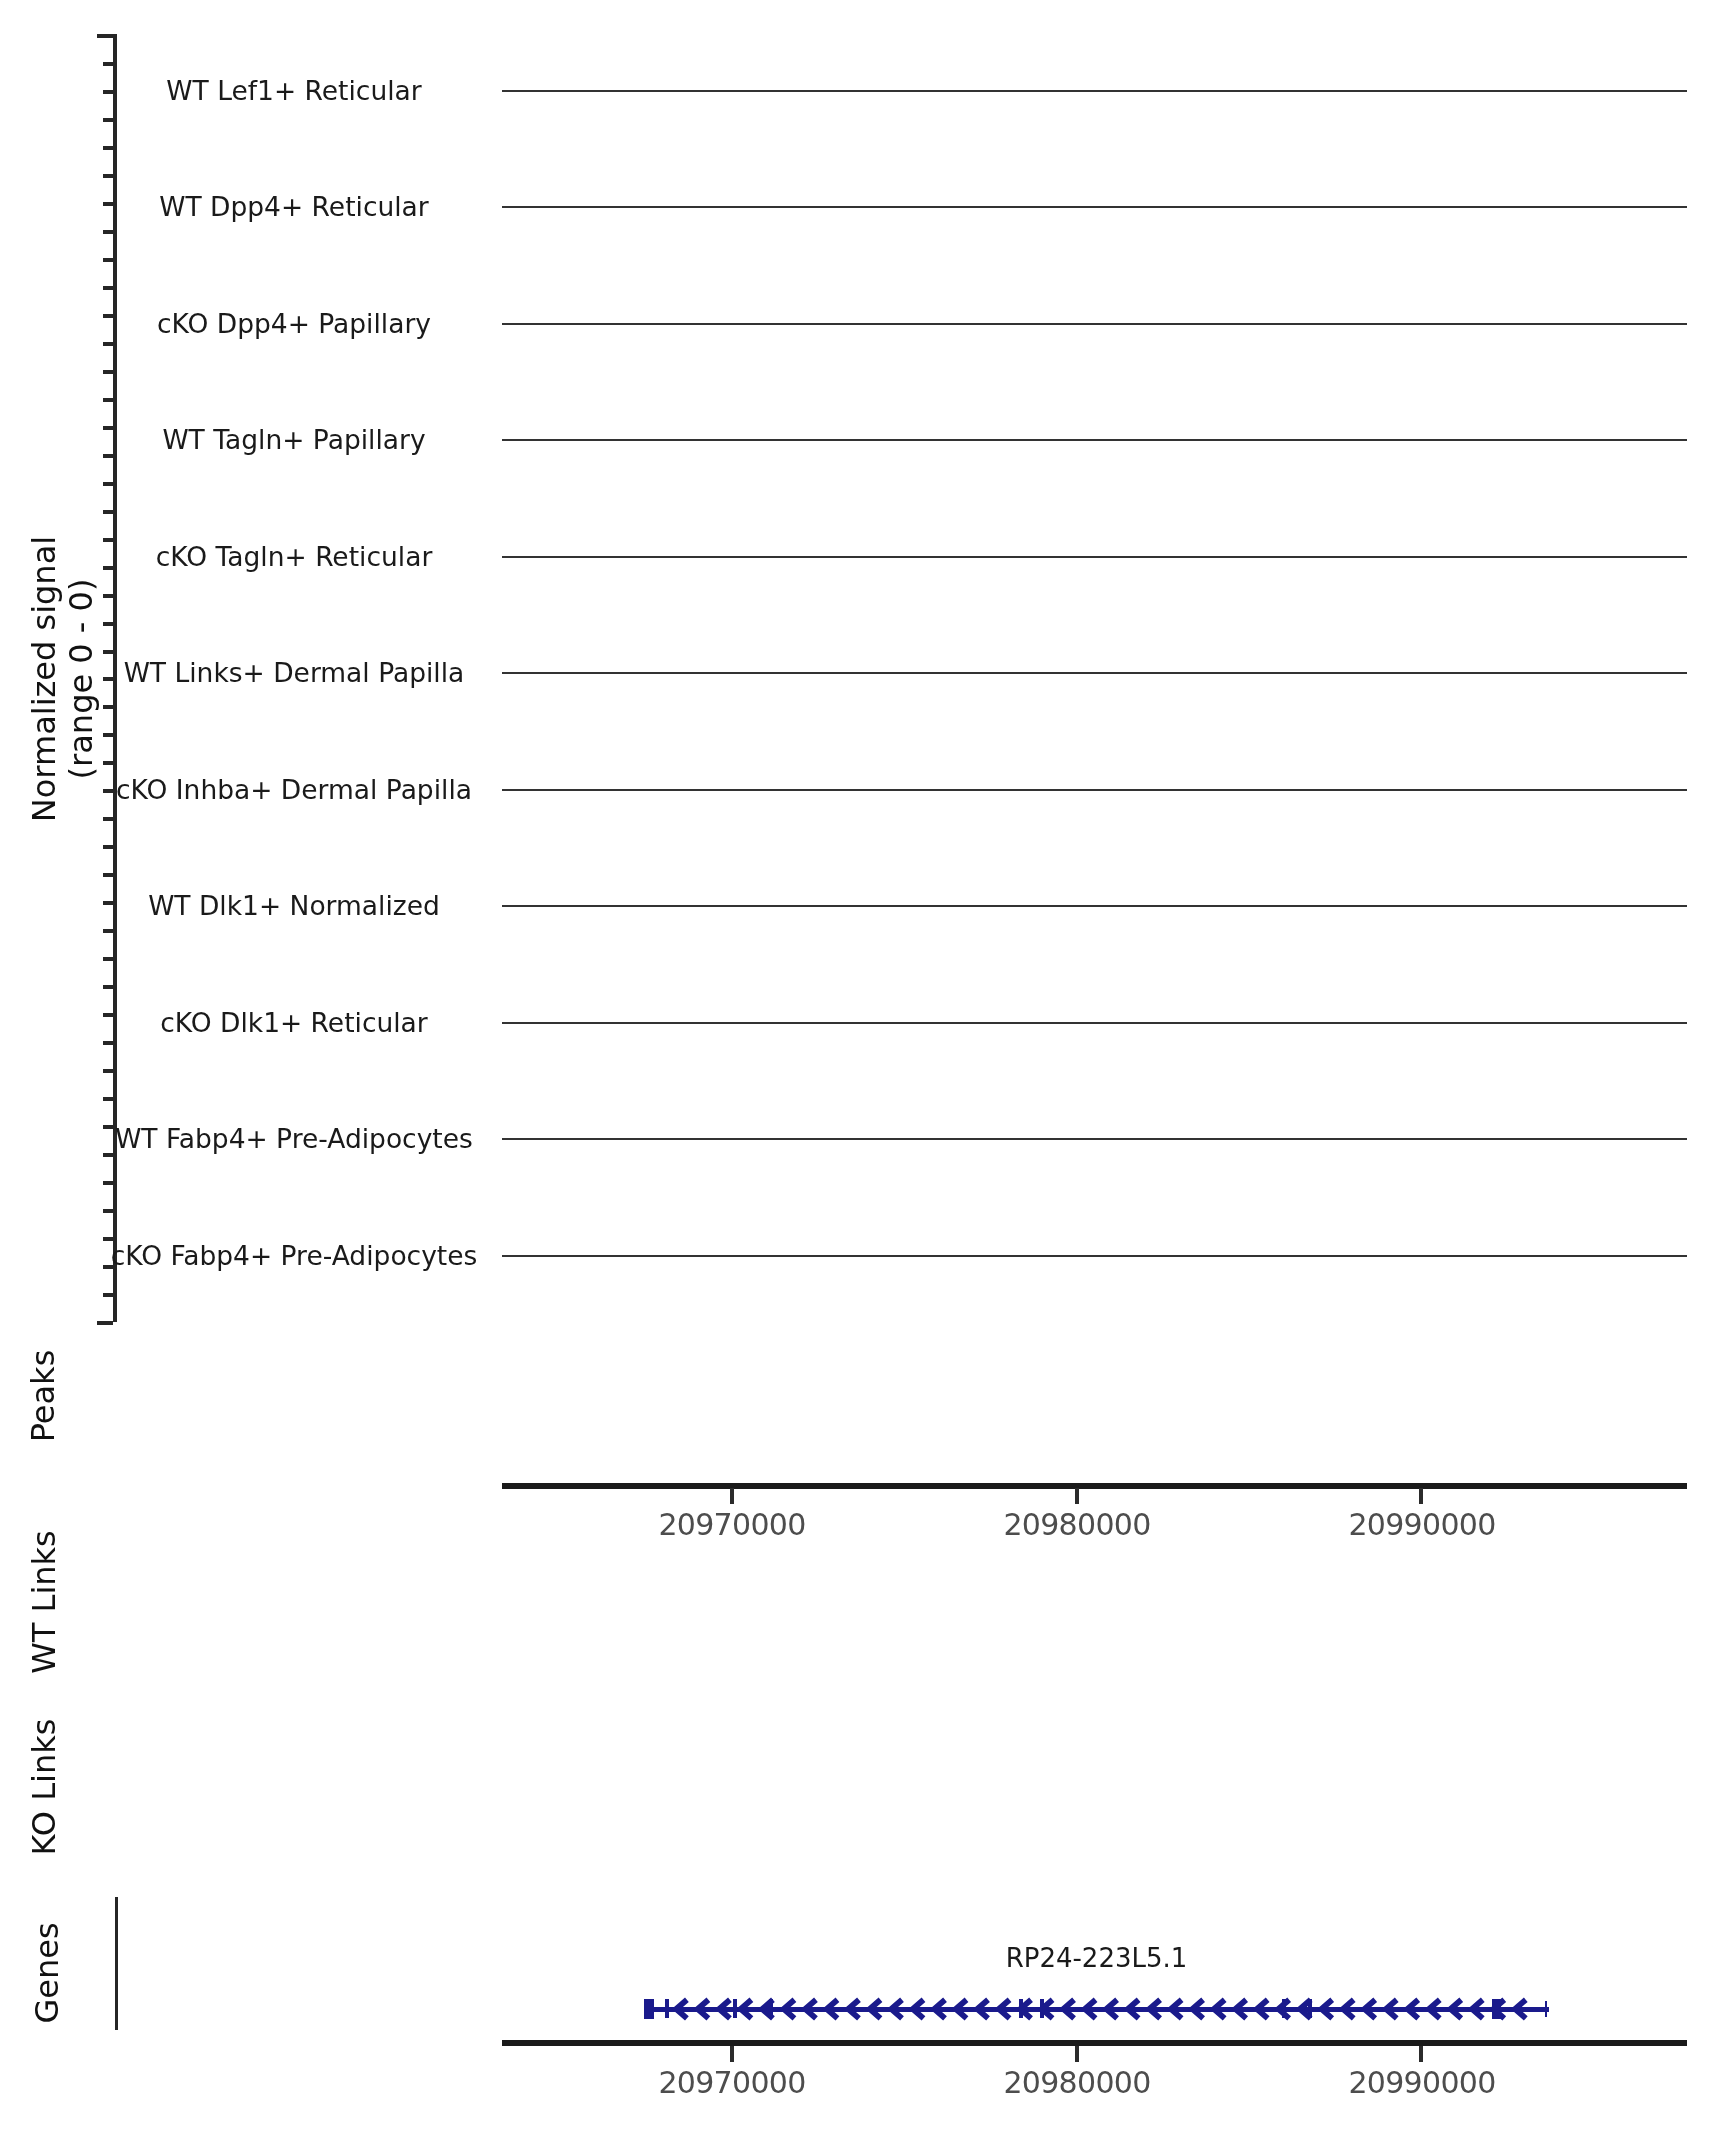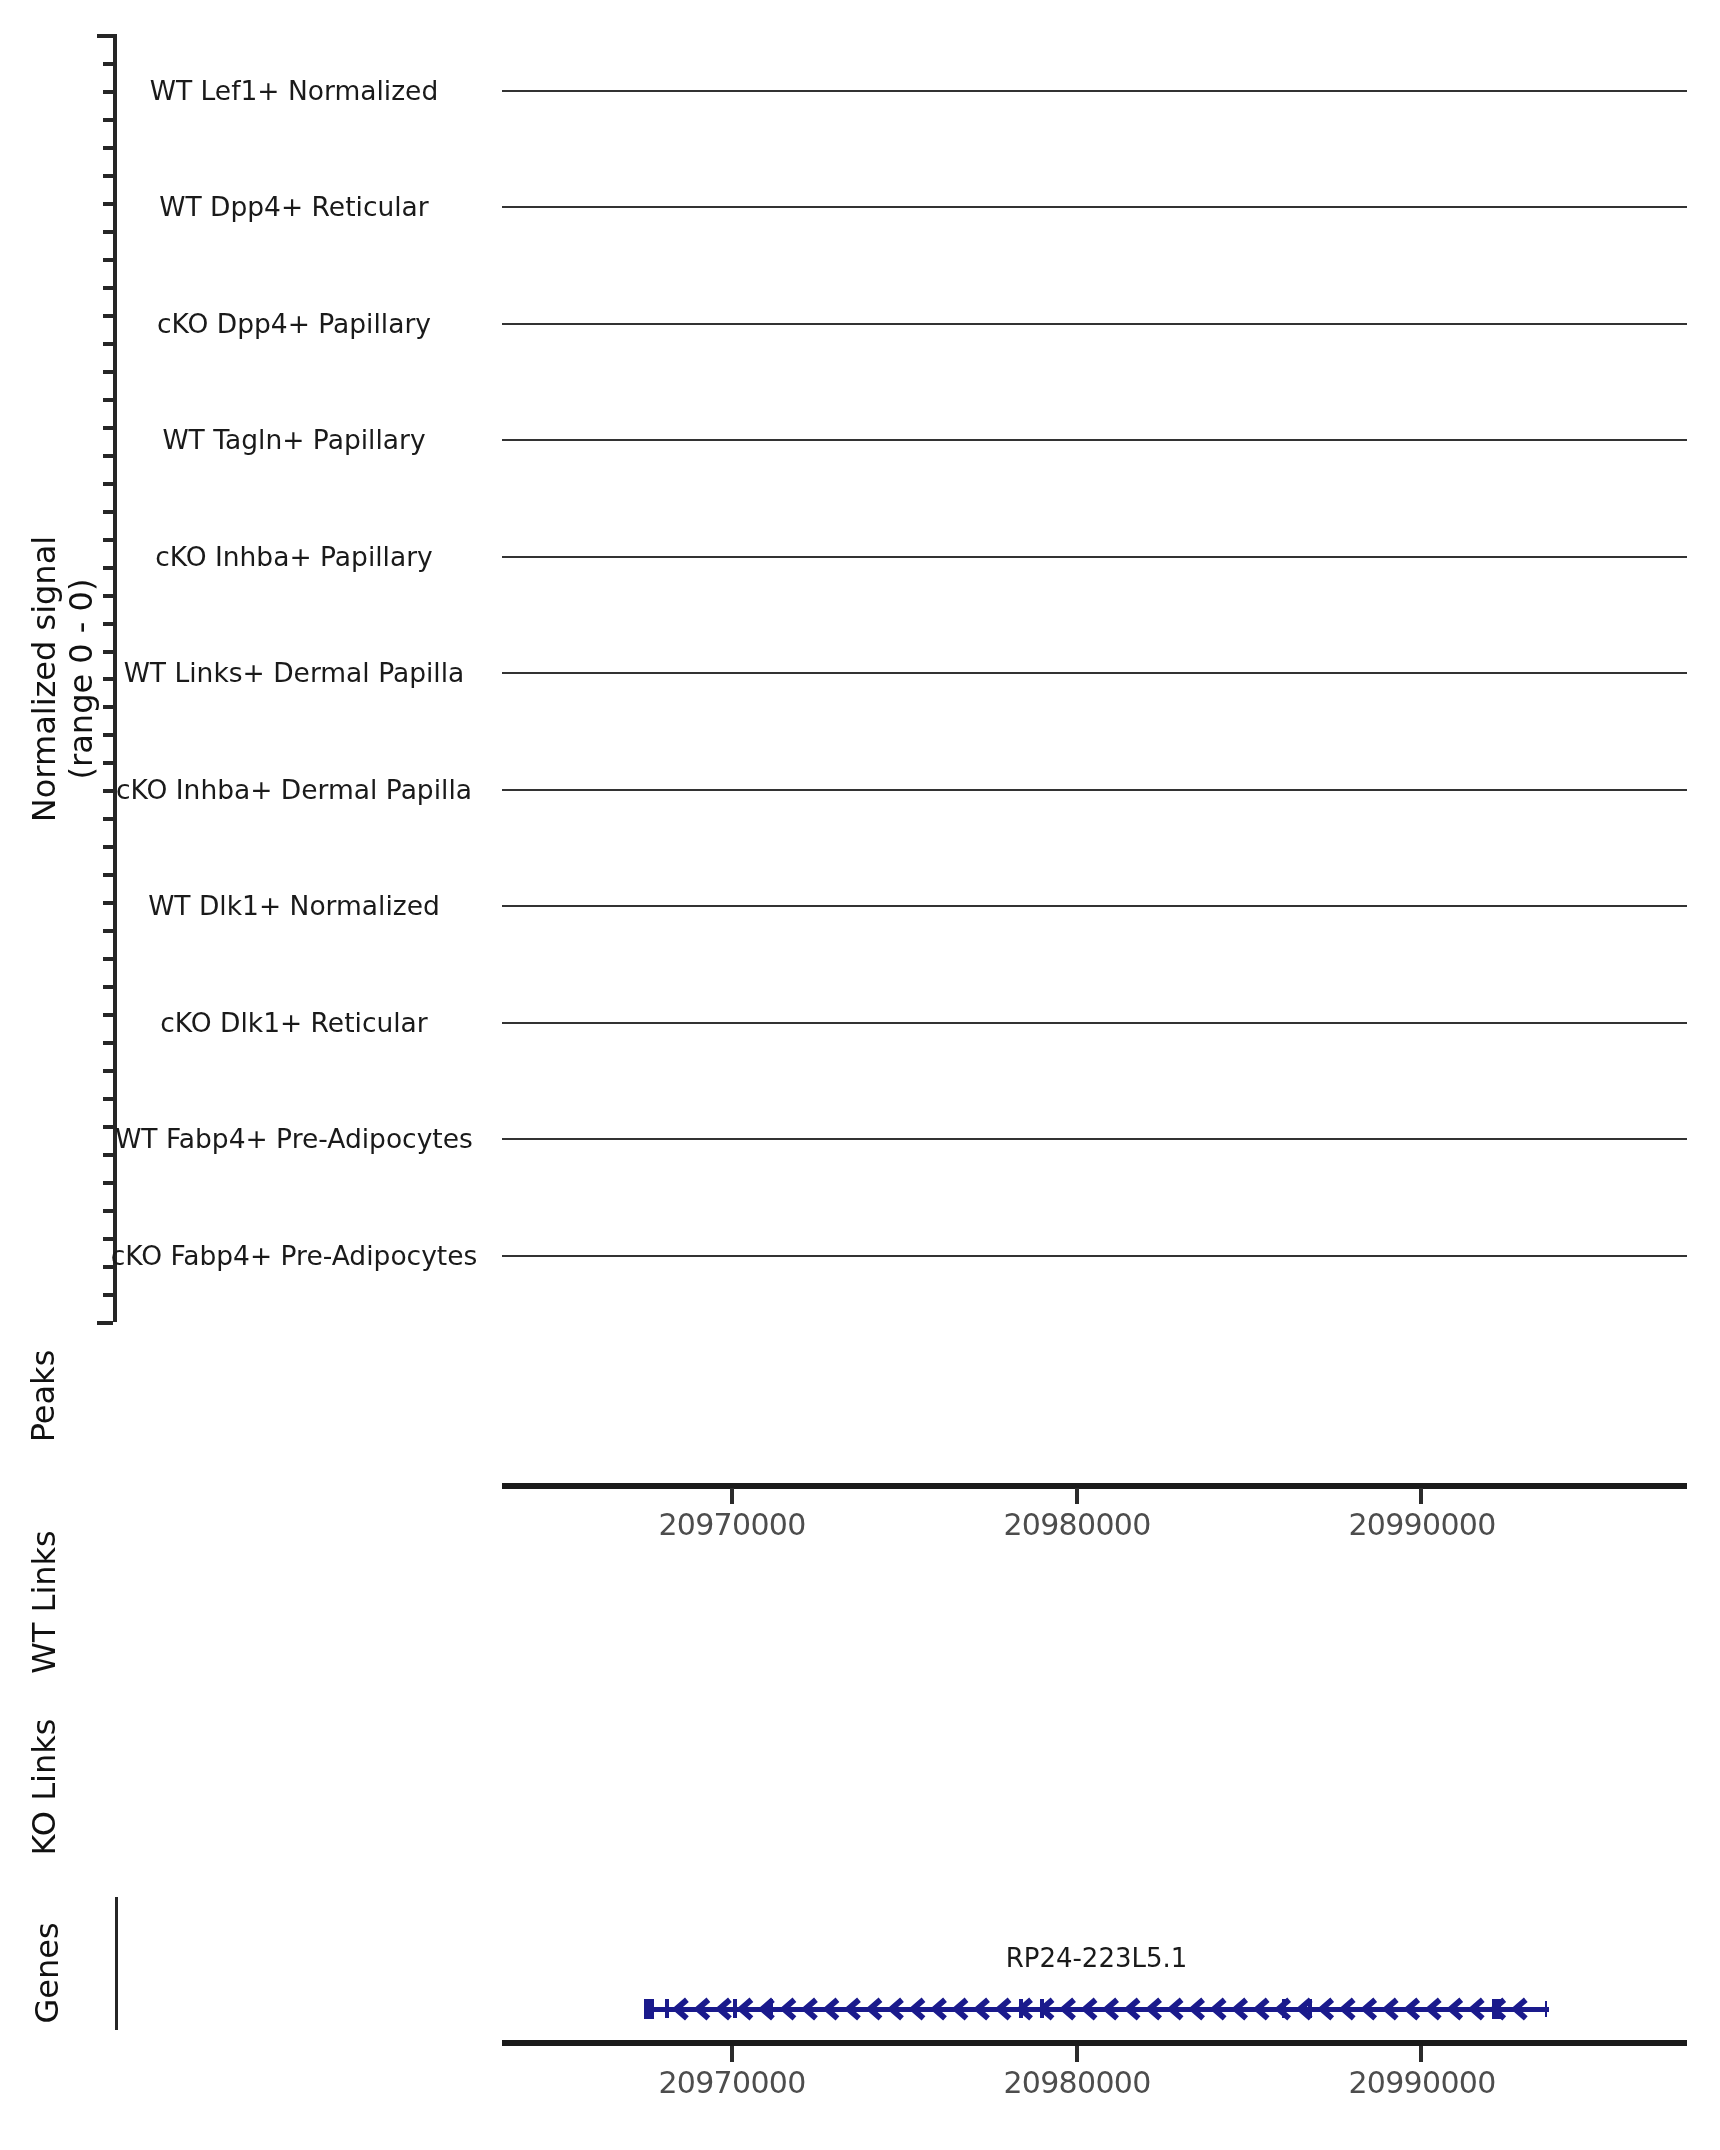--- a/index.html
+++ b/index.html
@@ -91,29 +91,29 @@
       <div class="bracket-tick" style="left:103px; top:1153px; width:10px; height:3.6px;"></div>
       <div class="bracket-tick" style="left:103px; top:1181px; width:10px; height:3.6px;"></div>
       <div class="bracket-tick" style="left:103px; top:1209px; width:10px; height:3.6px;"></div>
       <div class="bracket-tick" style="left:103px; top:1237px; width:10px; height:3.6px;"></div>
       <div class="bracket-tick" style="left:103px; top:1265px; width:10px; height:3.6px;"></div>
       <div class="bracket-tick" style="left:103px; top:1293px; width:10px; height:3.6px;"></div>
       <div class="bracket-tick" style="left:97px; top:1321px; width:16px; height:3.6px;"></div>
     </div>
 
   <div id="tracks">
-      <div class="track-label" style="top:69px;">WT Lef1+ Normalized</div>
+      <div class="track-label" style="top:69px;">WT Lef1+ Reticular</div>
       <div class="track-line" style="left:502px; top:90px; width:1185px; background:#333333;"></div>
       <div class="track-label" style="top:185px;">WT Dpp4+ Reticular</div>
       <div class="track-line" style="left:502px; top:206px; width:1185px; background:#333333;"></div>
       <div class="track-label" style="top:302px;">cKO Dpp4+ Papillary</div>
       <div class="track-line" style="left:502px; top:323px; width:1185px; background:#333333;"></div>
       <div class="track-label" style="top:418px;">WT Tagln+ Papillary</div>
       <div class="track-line" style="left:502px; top:439px; width:1185px; background:#333333;"></div>
-      <div class="track-label" style="top:535px;">cKO Inhba+ Papillary</div>
+      <div class="track-label" style="top:535px;">cKO Tagln+ Reticular</div>
       <div class="track-line" style="left:502px; top:556px; width:1185px; background:#333333;"></div>
       <div class="track-label" style="top:651px;">WT Links+ Dermal Papilla</div>
       <div class="track-line" style="left:502px; top:672px; width:1185px; background:#333333;"></div>
       <div class="track-label" style="top:768px;">cKO Inhba+ Dermal Papilla</div>
       <div class="track-line" style="left:502px; top:789px; width:1185px; background:#333333;"></div>
       <div class="track-label" style="top:884px;">WT Dlk1+ Normalized</div>
       <div class="track-line" style="left:502px; top:905px; width:1185px; background:#333333;"></div>
       <div class="track-label" style="top:1001px;">cKO Dlk1+ Reticular</div>
       <div class="track-line" style="left:502px; top:1022px; width:1185px; background:#333333;"></div>
       <div class="track-label" style="top:1117px;">WT Fabp4+ Pre-Adipocytes</div>

